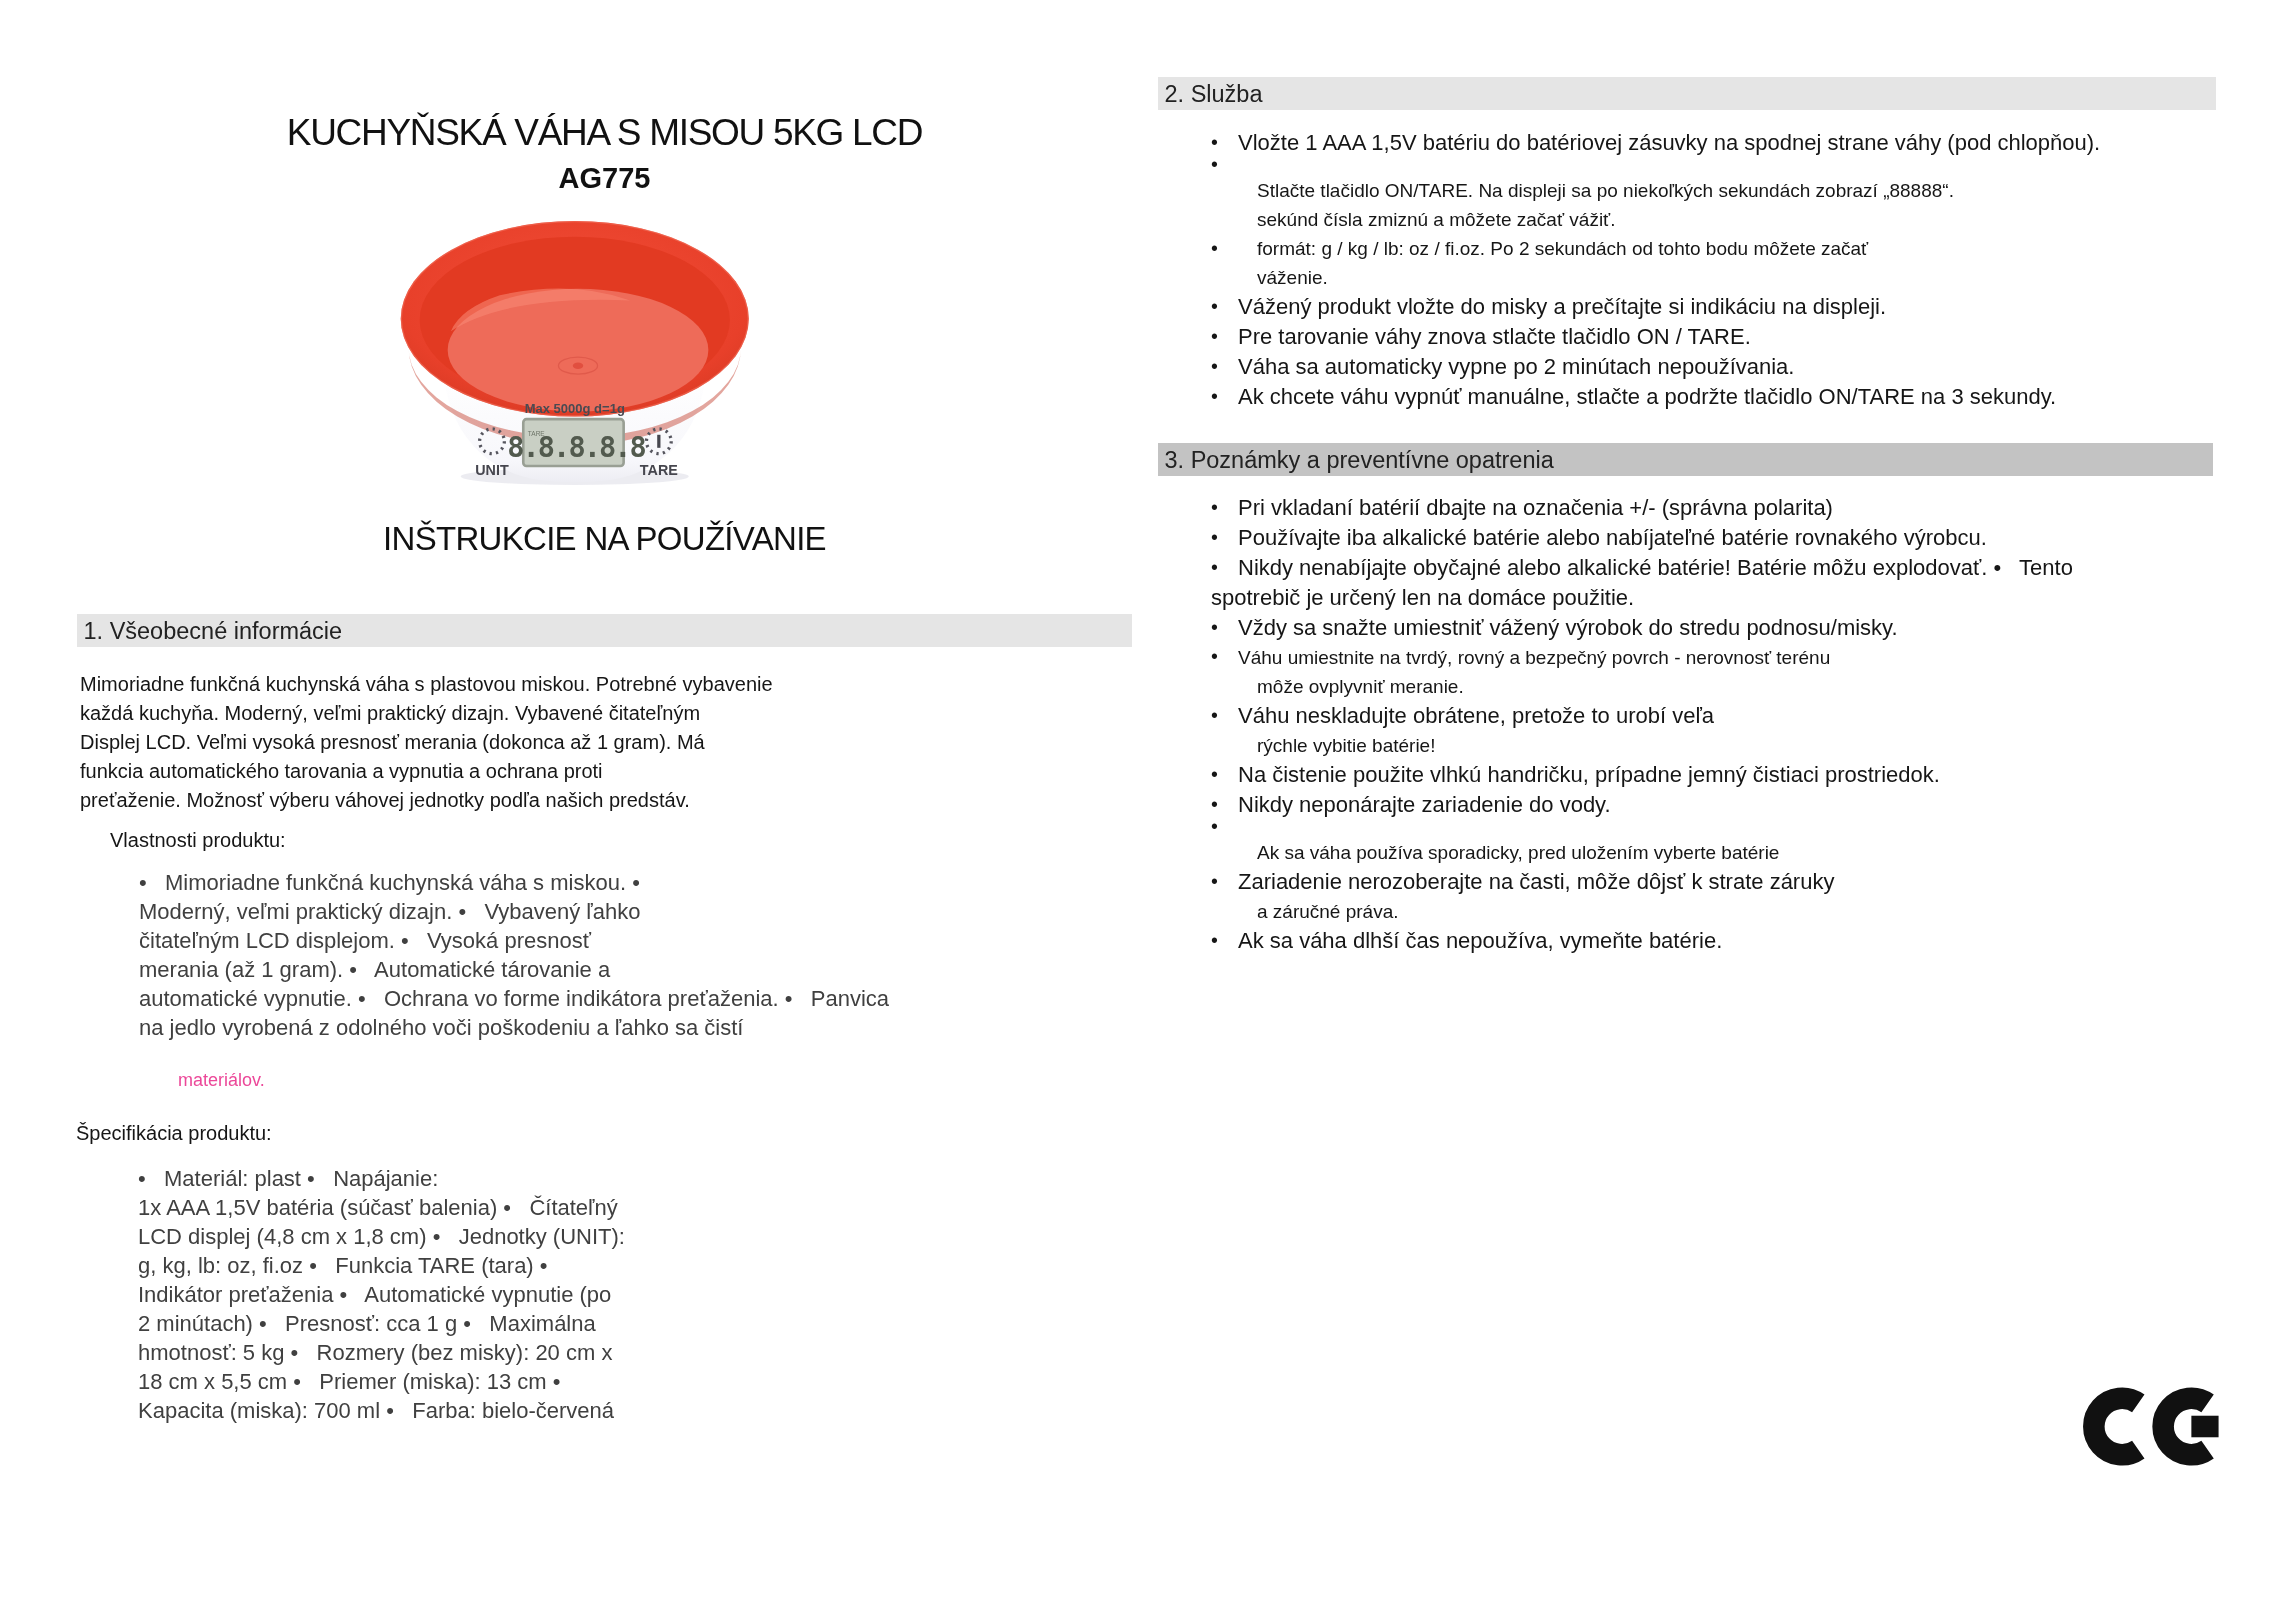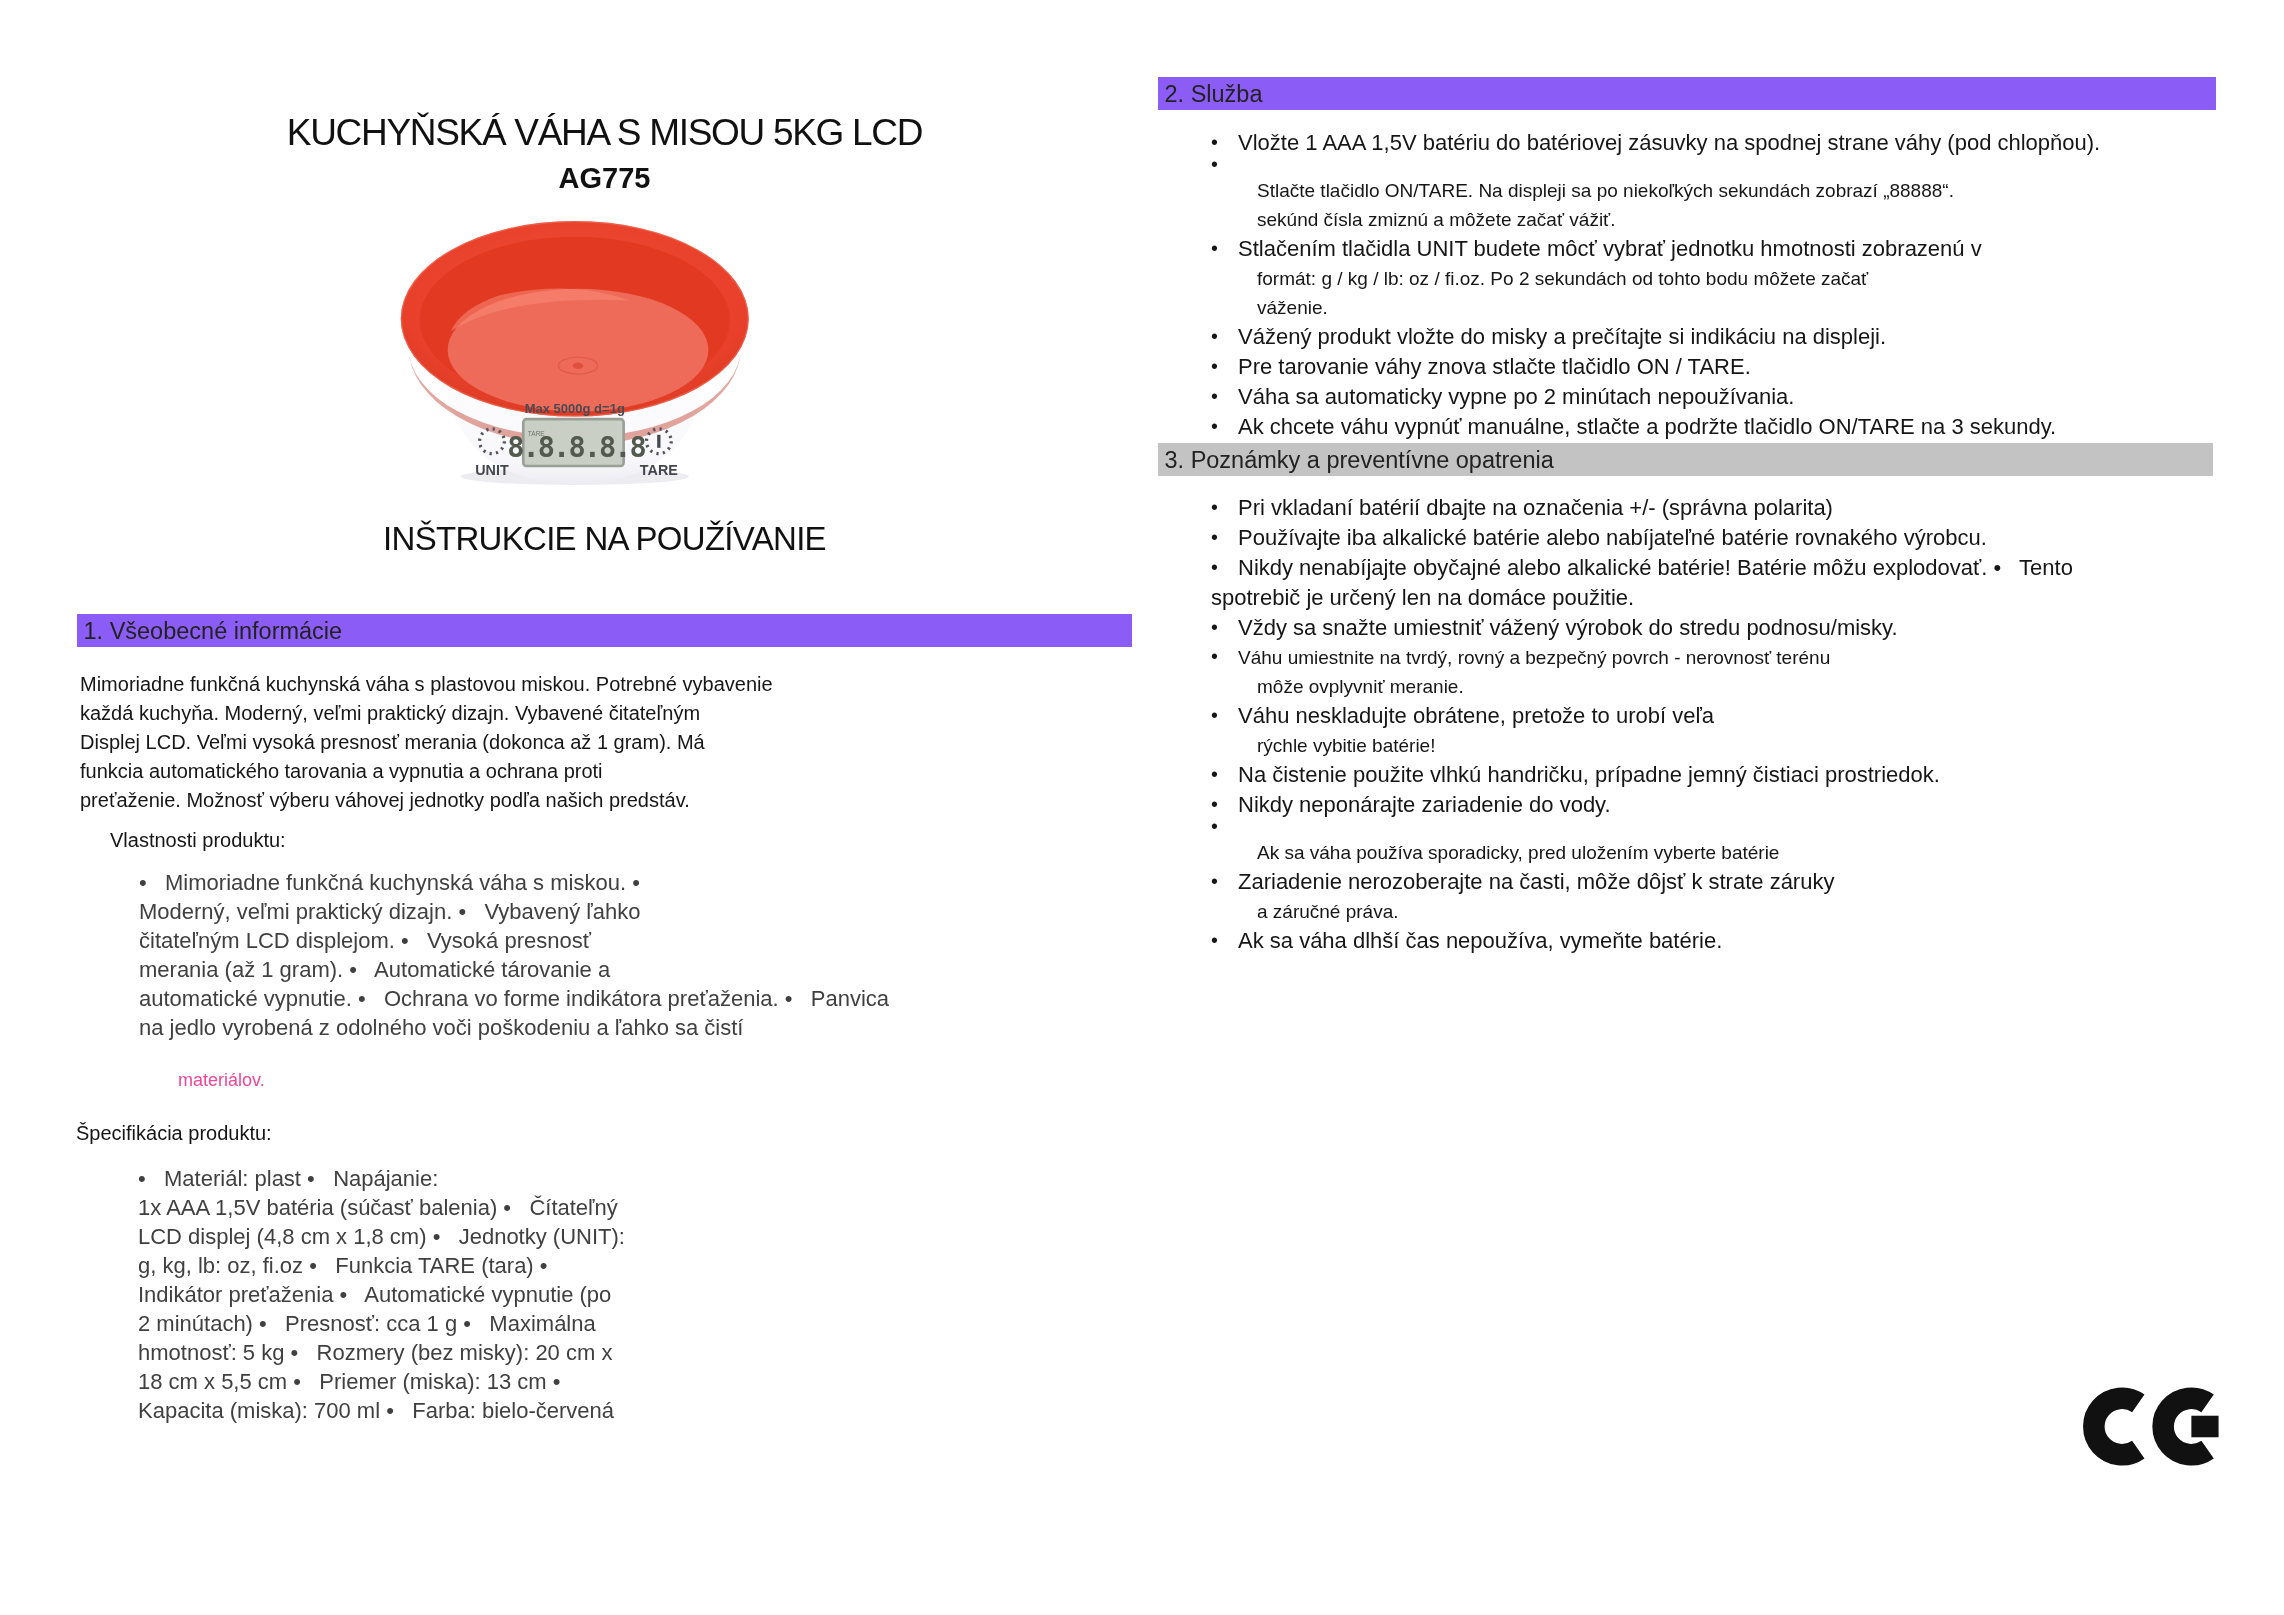--- a/index.html
+++ b/index.html
@@ -9,21 +9,21 @@
   
   .doc-title{position:absolute;left:78px;top:112px;width:1053px;text-align:center;
     font-size:37px;font-weight:500;letter-spacing:-1.3px;color:#111;}
   .doc-model{position:absolute;left:78px;top:162px;width:1053px;text-align:center;
     font-size:29px;font-weight:700;color:#111;}
   .usage-heading{position:absolute;left:78px;top:520px;width:1053px;text-align:center;
     font-size:33px;font-weight:400;letter-spacing:-0.7px;color:#111;}
 
   .sec-bar{position:absolute;height:33px;font-size:23.5px;line-height:34px;
     padding-left:6.5px;color:#222;}
-  .sec-bar.light{background:#8b5cf6;}
+  .sec-bar.light{background:#e5e5e5;}
   .sec-bar.dark{background:#c3c3c3;}
   #sec1-bar{left:77px;top:594px;width:1048px;margin-top:20px;}
   #sec2-bar{left:1158px;top:77px;width:1051px;}
   #sec3-bar{left:1158px;top:443px;width:1048px;}
 
   .para{position:absolute;left:80px;top:670px;font-size:20px;line-height:29px;
     white-space:pre;color:#161616;}
   .block-title{position:absolute;font-size:20px;color:#161616;}
   #features-title{left:78px;top:829px;margin-left:32px;}
   #specs-title{left:76px;top:1122px;}
@@ -139,21 +139,21 @@
   <div id="sec2-list" class="r-list">
 
       <div class="li-row"><span class="li-dot">•</span><span class="li-txt">Vložte 1 AAA 1,5V batériu do batériovej zásuvky na spodnej strane váhy (pod chlopňou).</span></div>
 
       <div class="li-row solo"><span class="li-dot">•</span><span class="li-txt"></span></div>
 
       <div class="li-row small sub"><span class="li-dot"></span><span class="li-txt">Stlačte tlačidlo ON/TARE. Na displeji sa po niekoľkých sekundách zobrazí „88888“.</span></div>
 
       <div class="li-row small sub"><span class="li-dot"></span><span class="li-txt">sekúnd čísla zmiznú a môžete začať vážiť.</span></div>
 
-      <div class="li-row"><span class="li-dot">•</span><span class="li-txt">Stlačením tlačidla UNIT budete môcť vybrať jednotku hmotnosti zobrazenú v</span></div>
+      <div class="li-row"><span class="li-dot">•</span></div>
 
       <div class="li-row small sub"><span class="li-dot"></span><span class="li-txt">formát: g / kg / lb: oz / fi.oz. Po 2 sekundách od tohto bodu môžete začať</span></div>
 
       <div class="li-row small sub"><span class="li-dot"></span><span class="li-txt">váženie.</span></div>
 
       <div class="li-row"><span class="li-dot">•</span><span class="li-txt">Vážený produkt vložte do misky a prečítajte si indikáciu na displeji.</span></div>
 
       <div class="li-row"><span class="li-dot">•</span><span class="li-txt">Pre tarovanie váhy znova stlačte tlačidlo ON / TARE.</span></div>
 
       <div class="li-row"><span class="li-dot">•</span><span class="li-txt">Váha sa automaticky vypne po 2 minútach nepoužívania.</span></div>

